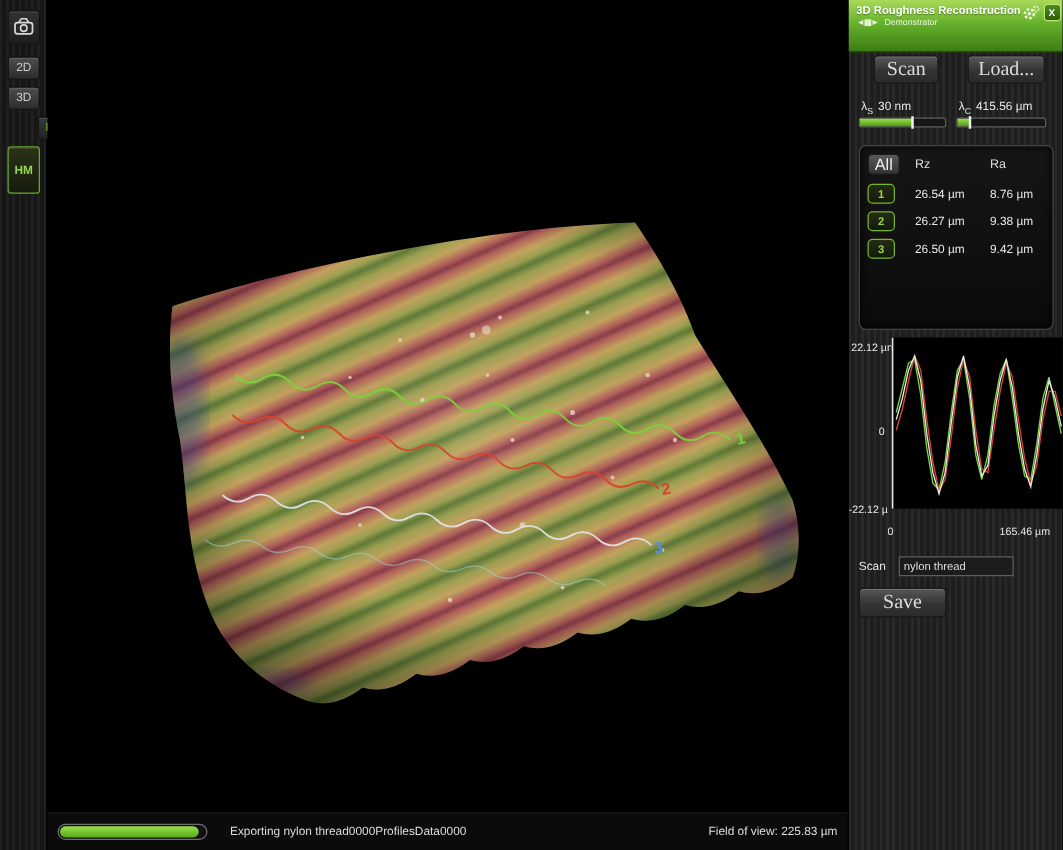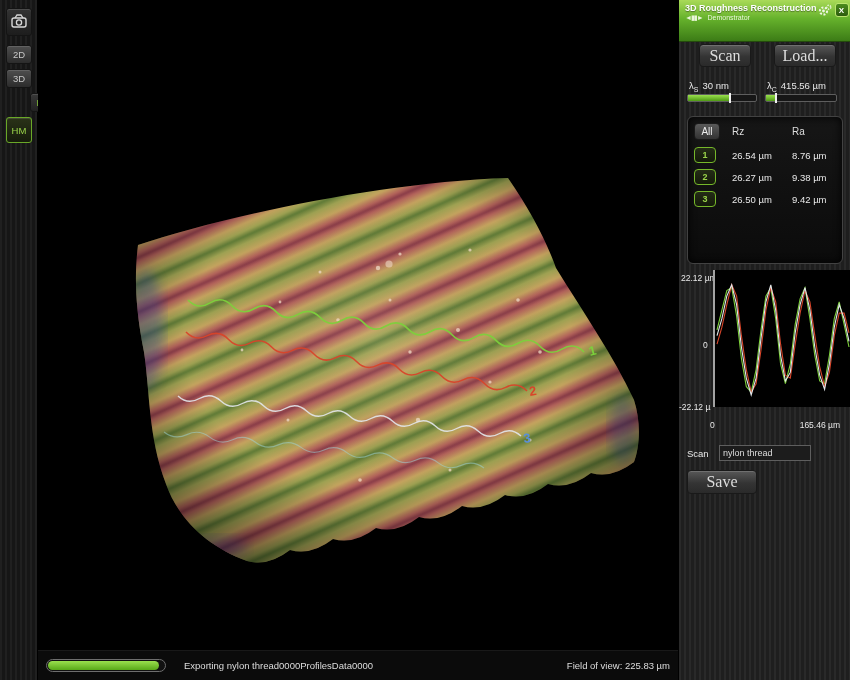--- a/index.html
+++ b/index.html
@@ -12,22 +12,22 @@
     background:repeating-linear-gradient(90deg,#202020 0 2px,#161616 2px 5px);
     border-right:1px solid #000; }
   .tool-btn { position:absolute; left:6px; width:26px; height:19px;
     background:linear-gradient(#4e4e4e,#2c2c2c); border:1px solid #141414;
     border-radius:3px; color:#c8c8c8; font-size:9.5px; font-family:"Liberation Sans",sans-serif;
     box-shadow:inset 0 1px 0 rgba(255,255,255,.12); cursor:pointer; }
   .tool-btn.icon-btn { top:8px; height:28px; background:linear-gradient(#333,#1d1d1d); }
   .tool-btn.b2d { top:45px; }
   .tool-btn.b3d { top:69px; }
   .tool-btn.brv { top:93px; background:linear-gradient(#383838,#222); color:#8ac83c;margin-left:24px; }
-  .tool-btn.bhm { top:117px; height:26px; background:linear-gradient(#2a3218,#161c0c);
-    border:1px solid #6aa828; color:#9ad44a; font-weight:normal; }
+  .tool-btn.bhm { top:117px; height:38px; background:linear-gradient(#2a3218,#161c0c);
+    border:1px solid #6aa828; color:#9ad44a; font-weight:bold; }
 
   
   .viewport { position:absolute; left:38px; top:0; width:640px; height:650px;
     background:#000; overflow:hidden; }
   .mk { font:bold 13px "Liberation Sans",sans-serif; }
 
   
   .statusbar { position:absolute; left:38px; top:650px; width:640px; height:30px;
     background:#0b0b0b; border-top:1px solid #191919; display:flex; align-items:center; }
   .progress { margin-left:8px; width:120px; height:13px; border:1px solid #6e6e6e;
@@ -74,21 +74,21 @@
   .slider-s { left:8px; } .slider-c { left:86px; width:72px; }
   .sfill { position:absolute; left:0; top:0; height:100%;
     background:linear-gradient(#9ae04e,#4f9a14); }
   .sthumb { position:absolute; top:-2px; width:2px; height:10px; background:#f0f0f0; }
 
   .results { position:absolute; left:8px; top:116px; width:156px; height:148px;
     background:linear-gradient(#161616,#0b0b0b); border:1px solid #424242;
     border-radius:6px; box-shadow:inset 0 0 8px #000; }
   .all-btn { position:absolute; left:6px; top:6px; width:26px; height:17px;
     background:linear-gradient(#5a5a5a,#333); border:1px solid #1a1a1a;
-    border-radius:4px; color:#eee; font-size:10px; cursor:pointer; }
+    border-radius:4px; color:#eee; font-size:13px; cursor:pointer; }
   .col-h { position:absolute; top:9px; color:#ddd; font-size:10px; }
   .col-rz { left:44px; } .col-ra { left:104px; }
   .num-btn { position:absolute; left:6px; width:22px; height:16px;
     background:linear-gradient(#242c16,#141a0a); border:1px solid #76b82a;
     border-radius:4px; color:#9ad44a; font-size:9px; font-weight:bold; cursor:pointer; }
   .cell { position:absolute; color:#e8e8e8; font-size:9.5px; }
   .r0 { top:30px; } .r1 { top:52px; } .r2 { top:74px; }
   .cell.r0,.cell.r1,.cell.r2 { margin-top:3px; }
 
   .chart-ylab { position:absolute; color:#e8e8e8; font-size:8.5px; }

